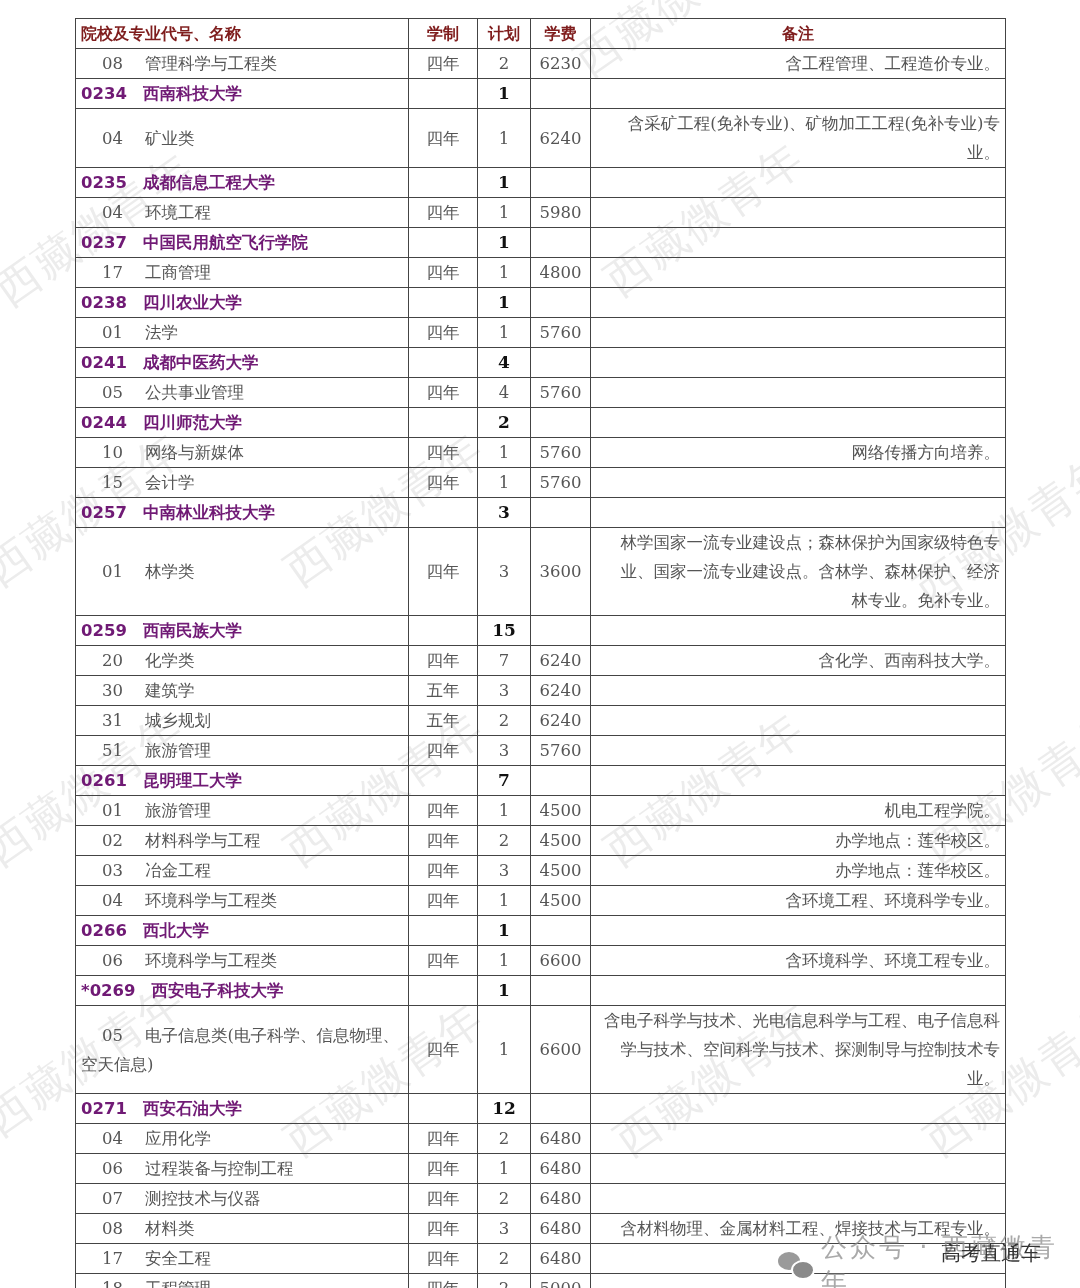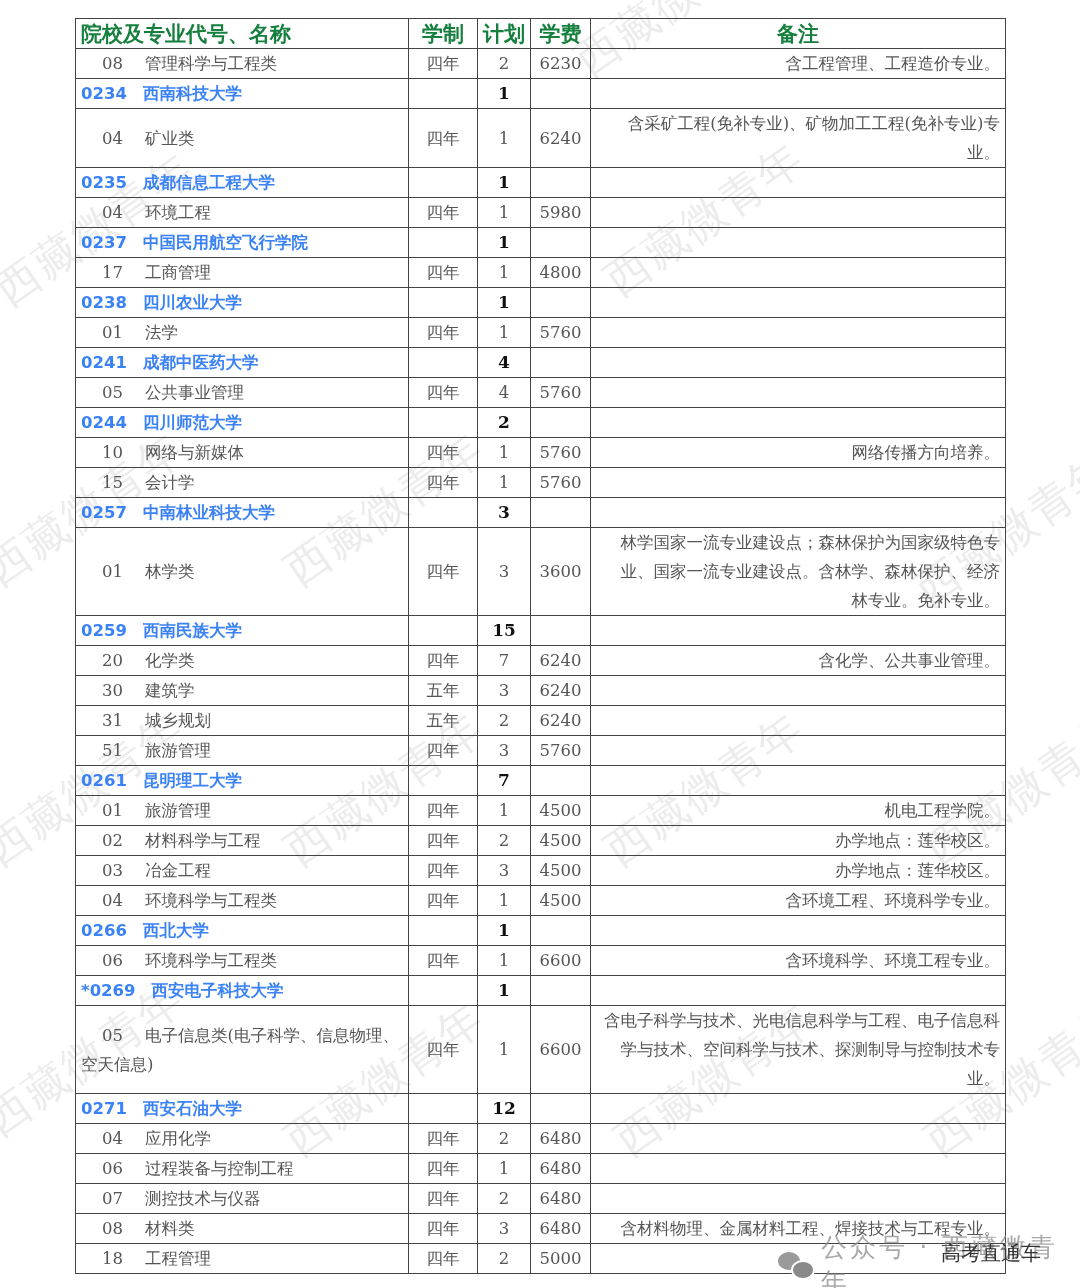--- a/index.html
+++ b/index.html
@@ -3,25 +3,25 @@
 <meta charset="utf-8">
 <style>
   html, body { margin: 0; padding: 0; background: #ffffff; }
   body { width: 1080px; height: 1288px; position: relative; overflow: hidden;
          font-family: "DejaVu Serif", "Liberation Serif", serif; color: #333; }
   .wm { position: absolute; font-family: "DejaVu Sans", sans-serif; font-size: 44px; color: rgba(150,150,150,0.18);
         transform: rotate(-35deg); white-space: nowrap; pointer-events: none; letter-spacing: 2px; }
   table.plan { position: absolute; left: 75px; top: 18px; border-collapse: collapse; table-layout: fixed;
                width: 930px; font-size: 16.5px; }
   table.plan td, table.plan th { border: 1.5px solid #444; padding: 0 5px; height: 27.5px; line-height: 29px; vertical-align: middle; }
-  table.plan th { font-family: Liberation Sans, sans-serif; font-weight: bold; font-size: 21px; color: #15803d; }
+  table.plan th { font-family: Liberation Serif, serif; font-weight: bold; font-size: 16px; color: #7f1d1d; }
   th.c-name { text-align: left; }
   .c-dur, .c-plan, .c-fee { text-align: center; }
   td.c-note { text-align: right; line-height: 29px; }
-  tr.school td { color: #3b82f6; }
+  tr.school td { color: #701a75; }
   tr.school .code { font-family: "DejaVu Sans", sans-serif; font-weight: bold; }
   tr.school .sname { font-family: "DejaVu Sans", sans-serif; font-weight: bold; margin-left: 16px; }
   tr.school .c-plan { font-weight: bold; font-size: 17px; color: #111; }
   tr.major td { color: #555; }
   .mcode { display: inline-block; width: 42px; text-align: right; margin-right: 22px; }
   .mname { }
   td.wrapname { line-height: 29px; }
   .footer { position: absolute; left: 778px; top: 1230px; display: flex; align-items: center; font-family: "DejaVu Sans", sans-serif; }
   .footer .wx { width: 34px; height: 26px; position: relative; margin-right: 10px; }
   .footer .b1 { position: absolute; left: 0; top: 0; width: 22px; height: 18px; border-radius: 50%; background: #9a9a9a; }
@@ -182,21 +182,21 @@
         <td class="c-dur"></td>
         <td class="c-plan">15</td>
         <td class="c-fee"></td>
         <td class="c-note"></td>
       </tr>
       <tr class="major">
         <td class="c-name"><span class="mcode">20</span><span class="mname">化学类</span></td>
         <td class="c-dur">四年</td>
         <td class="c-plan">7</td>
         <td class="c-fee">6240</td>
-        <td class="c-note">含化学、公共事业管理。</td>
+        <td class="c-note">含化学、西南科技大学。</td>
       </tr>
       <tr class="major">
         <td class="c-name"><span class="mcode">30</span><span class="mname">建筑学</span></td>
         <td class="c-dur">五年</td>
         <td class="c-plan">3</td>
         <td class="c-fee">6240</td>
         <td class="c-note"></td>
       </tr>
       <tr class="major">
         <td class="c-name"><span class="mcode">31</span><span class="mname">城乡规划</span></td>
@@ -302,20 +302,27 @@
         <td class="c-plan">2</td>
         <td class="c-fee">6480</td>
         <td class="c-note"></td>
       </tr>
       <tr class="major">
         <td class="c-name"><span class="mcode">08</span><span class="mname">材料类</span></td>
         <td class="c-dur">四年</td>
         <td class="c-plan">3</td>
         <td class="c-fee">6480</td>
         <td class="c-note">含材料物理、金属材料工程、焊接技术与工程专业。</td>
+      </tr>
+      <tr class="major">
+        <td class="c-name"><span class="mcode">17</span><span class="mname">安全工程</span></td>
+        <td class="c-dur">四年</td>
+        <td class="c-plan">2</td>
+        <td class="c-fee">6480</td>
+        <td class="c-note"></td>
       </tr>
       <tr class="major">
         <td class="c-name"><span class="mcode">18</span><span class="mname">工程管理</span></td>
         <td class="c-dur">四年</td>
         <td class="c-plan">2</td>
         <td class="c-fee">5000</td>
         <td class="c-note"></td>
       </tr>
     </tbody>
 </table>

